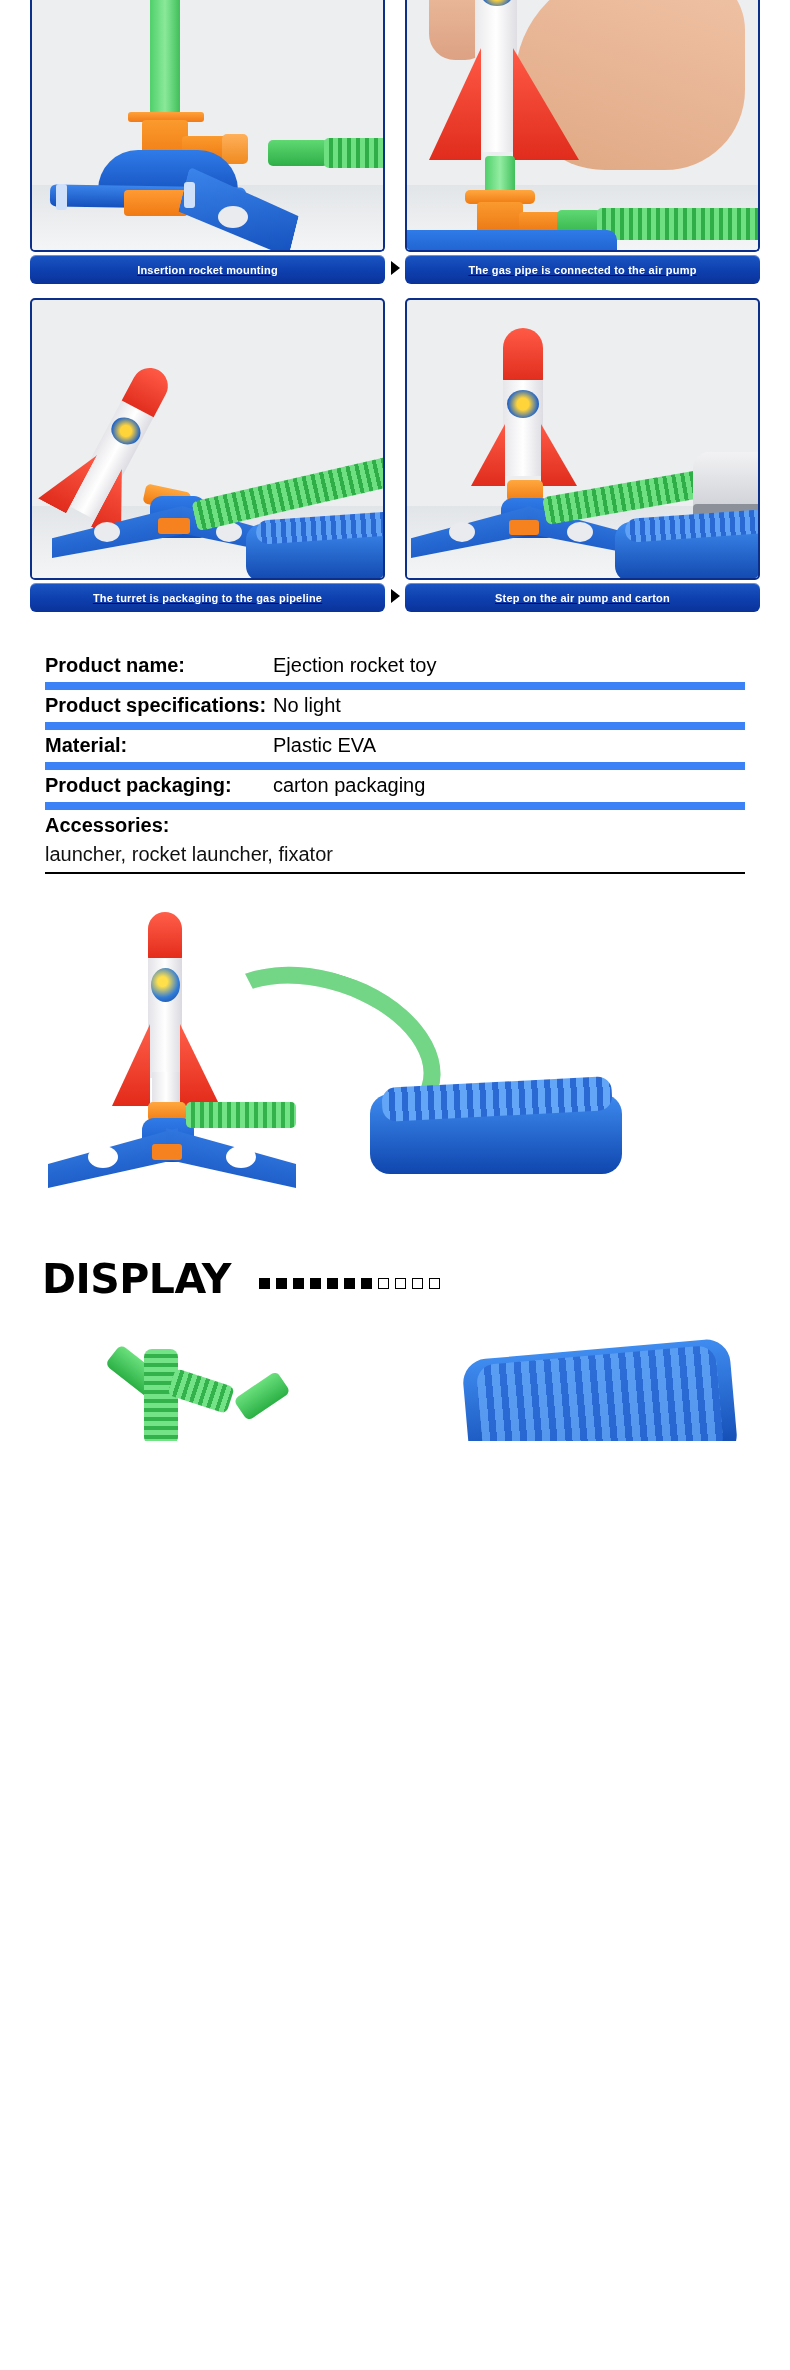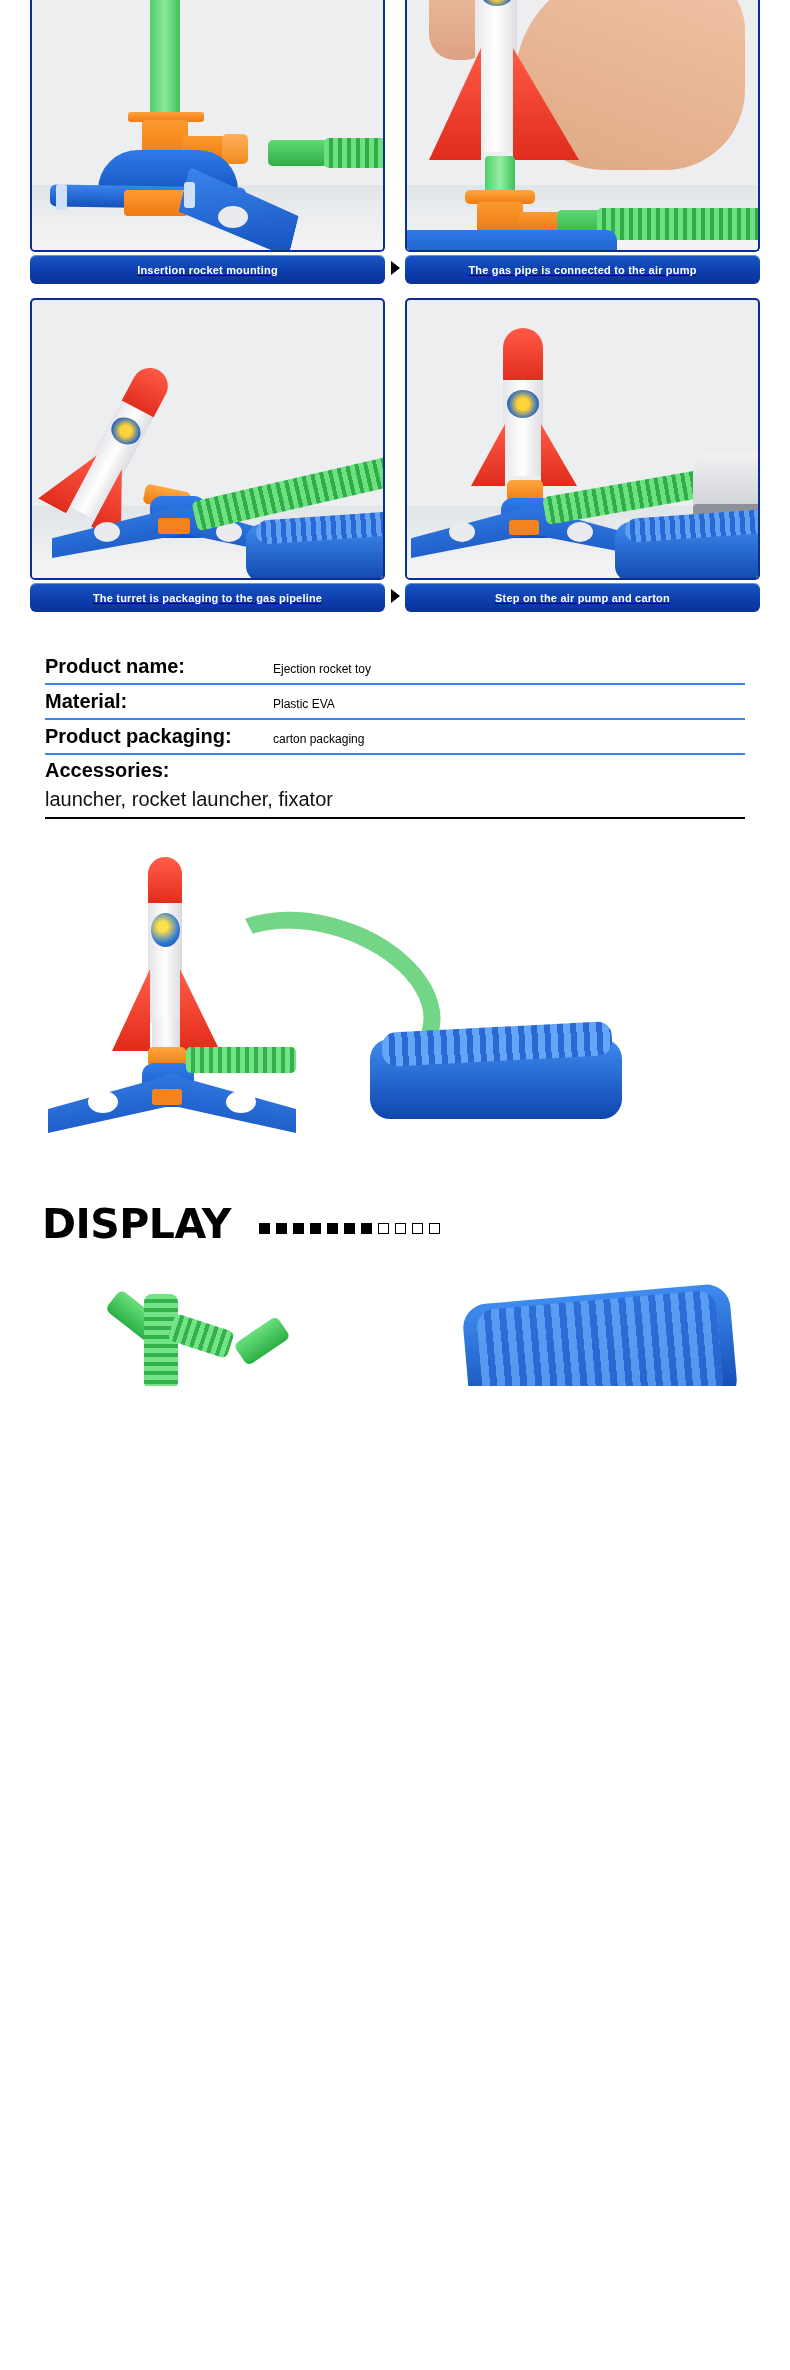--- a/index.html
+++ b/index.html
@@ -64,34 +64,33 @@
            background: linear-gradient(180deg,#e2e5e8,#f4f5f6); }
 
   
   .spec {
     margin: 38px 45px 0 45px;
     width: 700px;
   }
   .spec-row {
     display: flex;
     align-items: baseline;
-    border-bottom: 2px solid #3b82f6;
+    border-bottom: 8px solid #3b82f6;
     padding: 4px 0 5px 0;
   }
   .spec-key {
     width: 228px;
     font-size: 20px;
     font-weight: bold;
     color: #000;
     white-space: nowrap;
   }
   .spec-val {
-    font-size: 12px;
+    font-size: 20px;
     color: #000;
-    margin-top: 8px;
   }
   .spec-row.stack { display:block; border-bottom: none; padding-bottom:0; }
   .spec-row.stack .spec-key { width:auto; }
   .spec-acc-val {
     font-size: 20px;
     border-bottom: 2px solid #000;
     padding: 6px 0 6px 0;
   }
 
   
@@ -293,20 +292,24 @@
       <div class="caption">Step on the air pump and carton</div>
     </div>
   </div>
 
   <div class="spec">
     <div class="spec-row">
       <div class="spec-key">Product name:</div>
       <div class="spec-val">Ejection rocket toy</div>
     </div>
     <div class="spec-row">
+      <div class="spec-key">Product specifications:</div>
+      <div class="spec-val">No light</div>
+    </div>
+    <div class="spec-row">
       <div class="spec-key">Material:</div>
       <div class="spec-val">Plastic EVA</div>
     </div>
     <div class="spec-row">
       <div class="spec-key">Product packaging:</div>
       <div class="spec-val">carton packaging</div>
     </div>
     <div class="spec-row stack">
       <div class="spec-key">Accessories:</div>
       <div class="spec-acc-val">launcher, rocket launcher, fixator</div>

